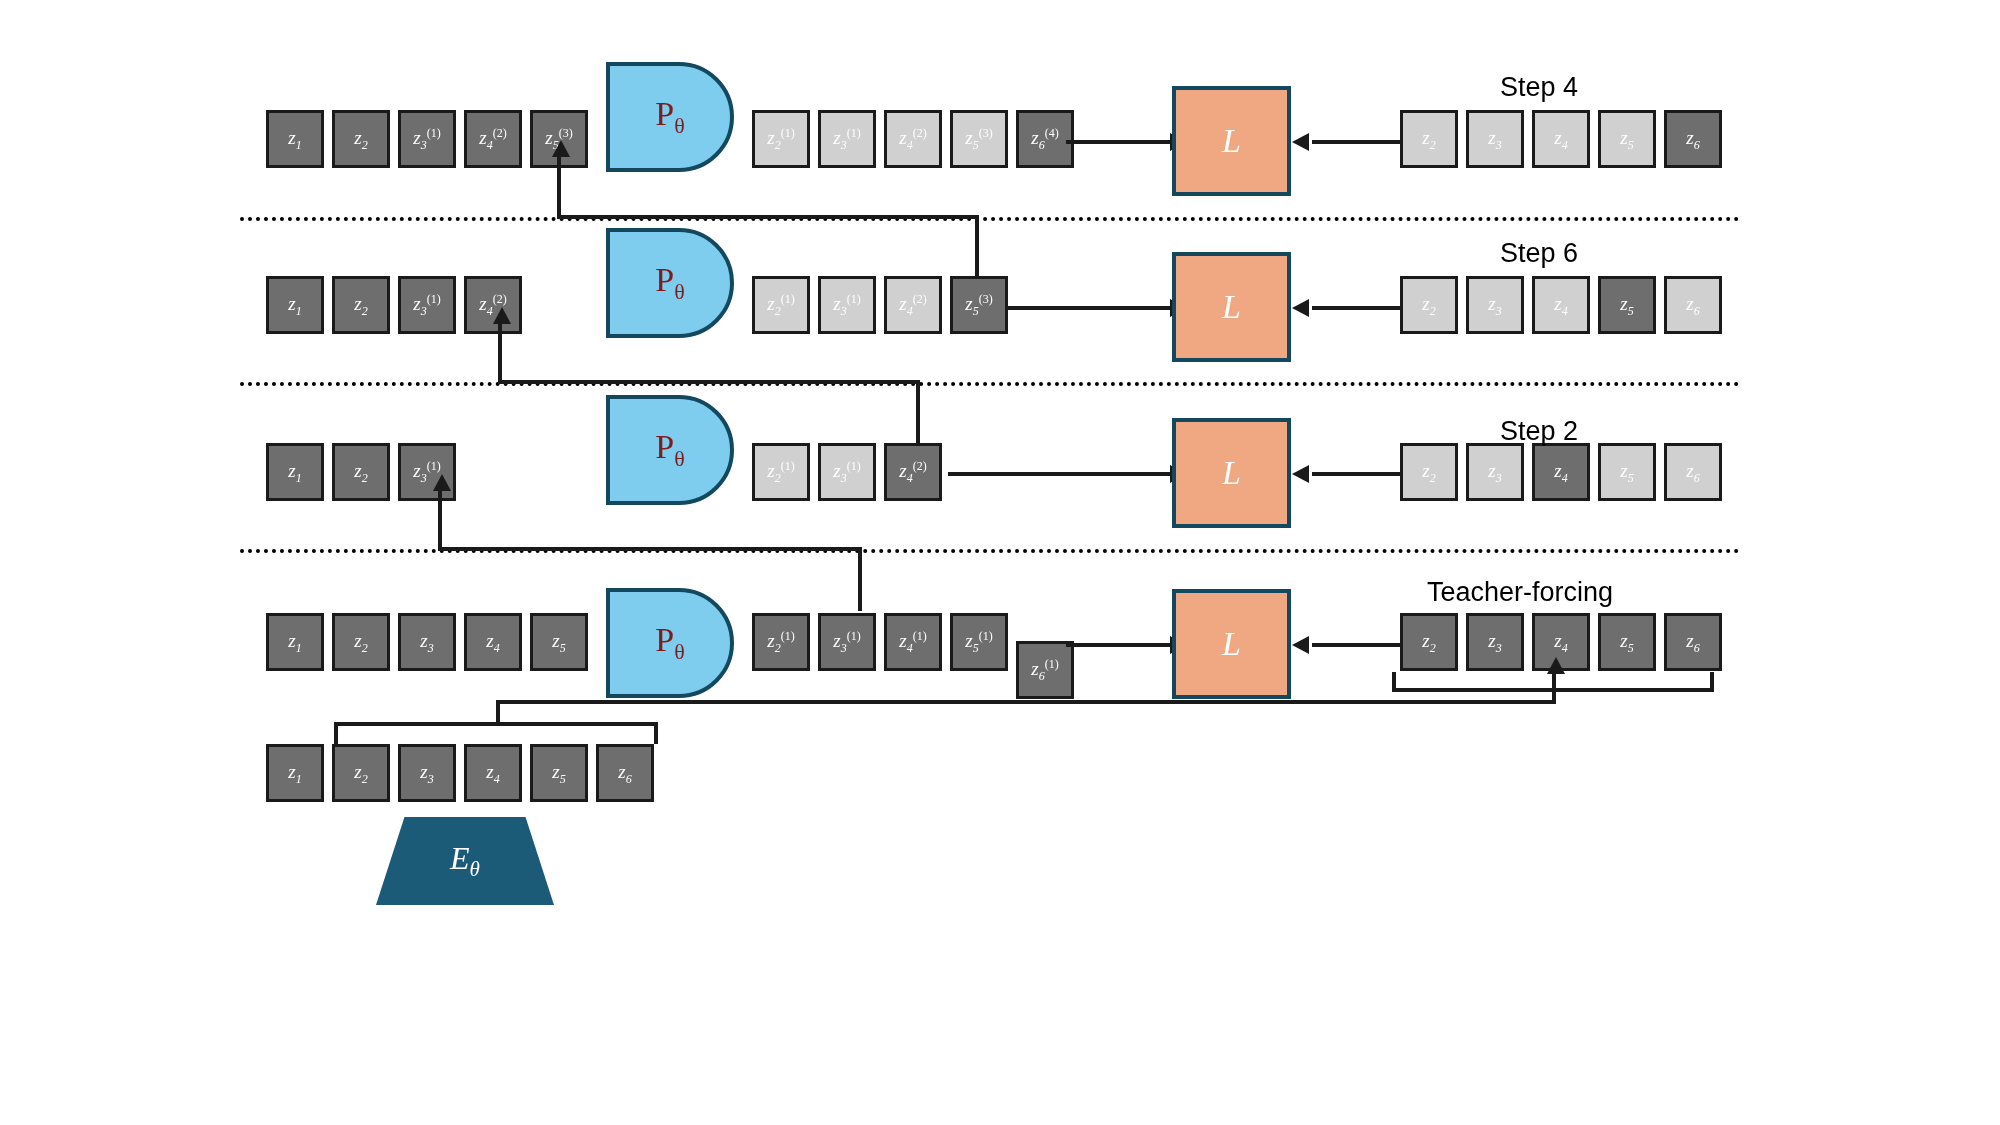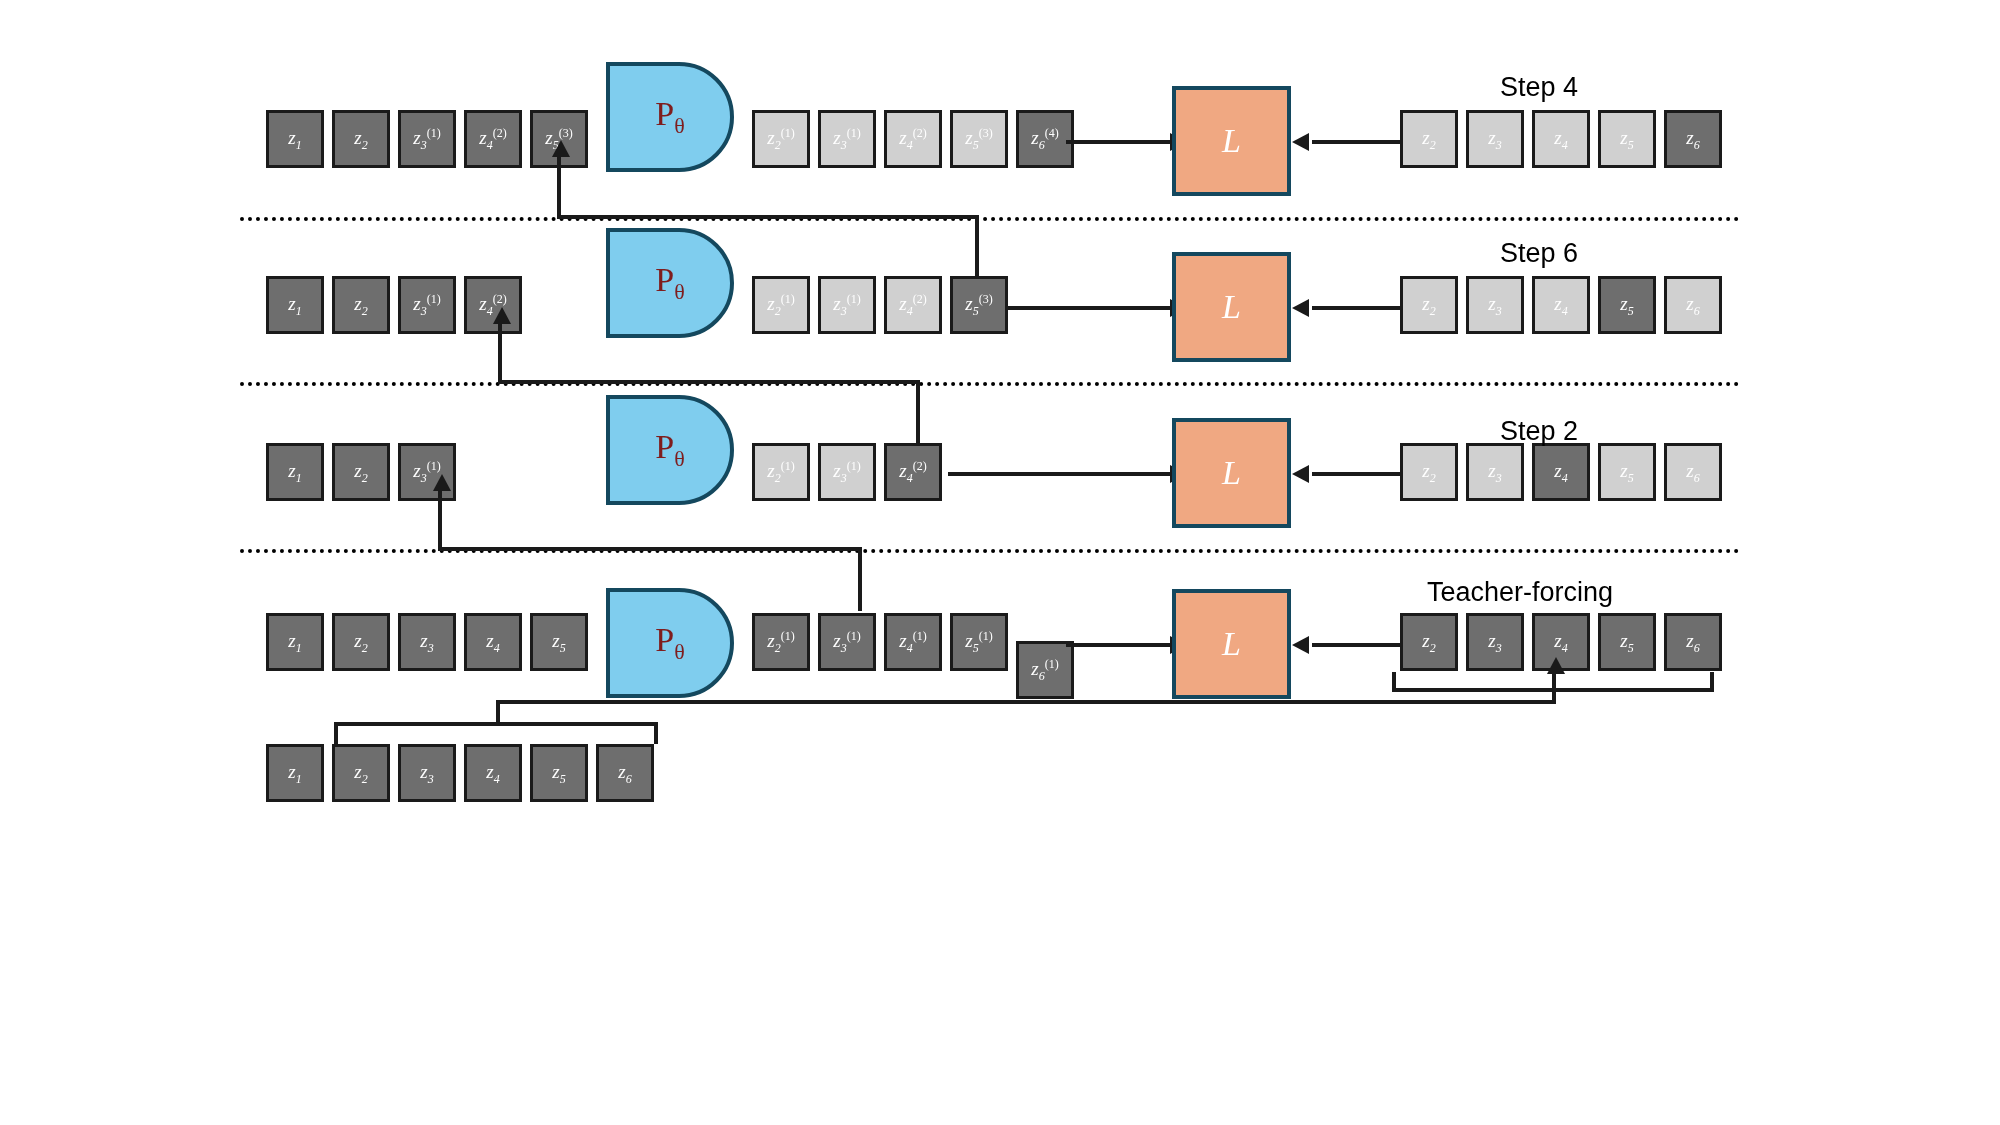--- a/index.html
+++ b/index.html
@@ -324,20 +324,23 @@
       <div class="tok dark" style="left: 464px; top: 744px;">
         <span class="core"><span>z</span><span class="sub">4</span></span>
       </div>
       <div class="tok dark" style="left: 530px; top: 744px;">
         <span class="core"><span>z</span><span class="sub">5</span></span>
       </div>
       <div class="tok dark" style="left: 596px; top: 744px;">
         <span class="core"><span>z</span><span class="sub">6</span></span>
       </div>
     </div>
+  <div class="enc" style="left:376px;top:817px;">
+    <span>E<span class="th">θ</span></span>
+  </div>
 
   <div class="hline" style="left:334px;top:722px;width:324px;"></div>
   <div class="vline" style="left:334px;top:722px;height:22px;"></div>
   <div class="vline" style="left:654px;top:722px;height:22px;"></div>
   <div class="vline" style="left:496px;top:700px;height:24px;"></div>
   <div class="hline" style="left:496px;top:700px;width:1060px;"></div>
   <div class="vline" style="left:1552px;top:672px;height:30px;"></div>
   <div class="arrowU" style="left:1547px;top:657px;"></div>
 
   <div class="hline" style="left:1392px;top:688px;width:322px;"></div>

